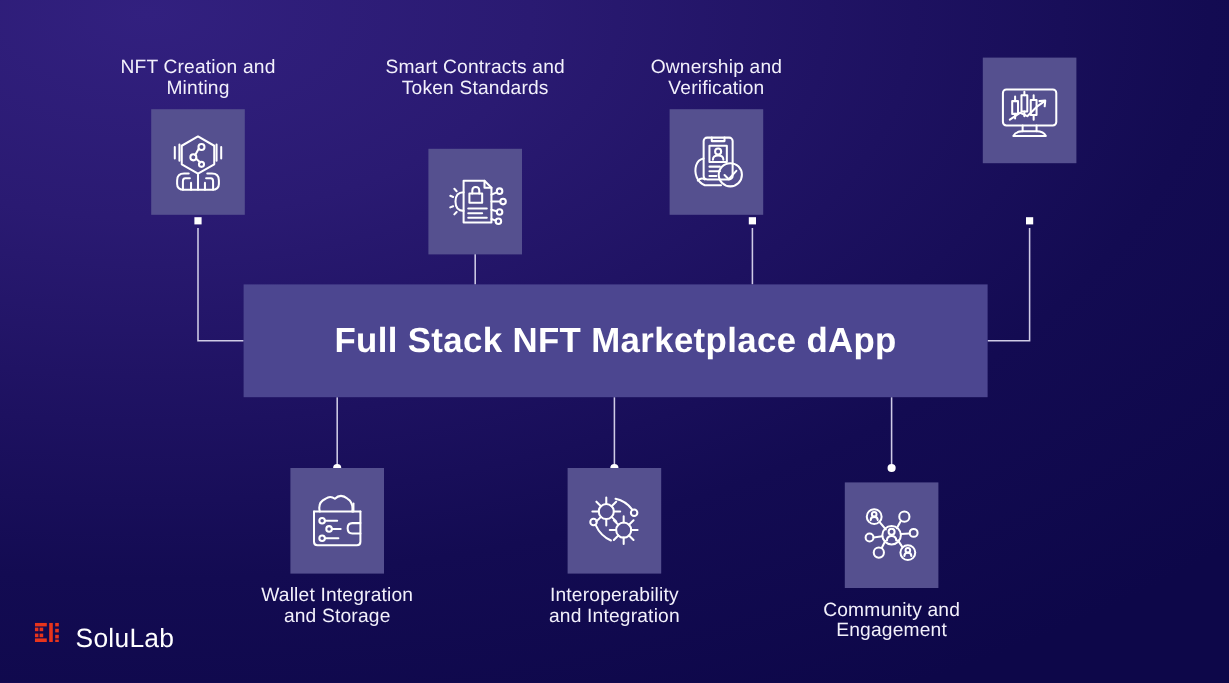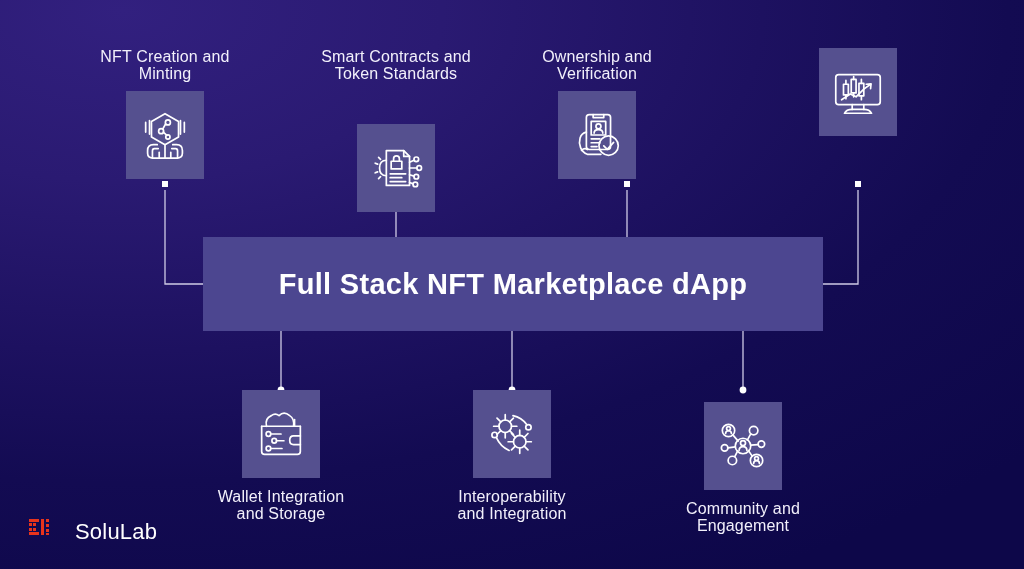--- a/index.html
+++ b/index.html
@@ -94,21 +94,21 @@
   }
   #links .cap { fill: #ffffff; stroke: none; }
 
   
   #logo {
     position: absolute;
     left: 29px;
     top: 519px;
     display: flex;
     align-items: center;
-    gap: 20px;
+    gap: 8px;
   }
   #logo-mark {
     width: 26px;
     height: 26px;
     display: block;
   }
   #logo-text {
     color: #ffffff;
     font-size: 22px;
     font-weight: 400;

